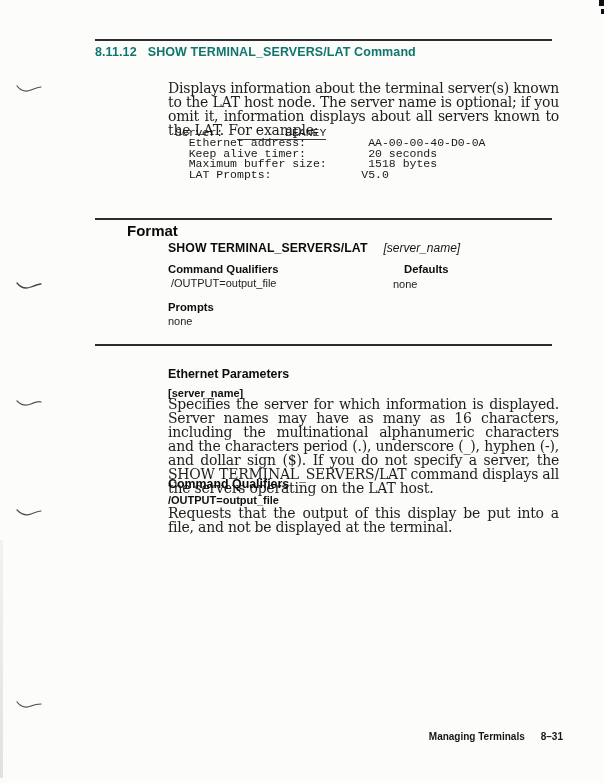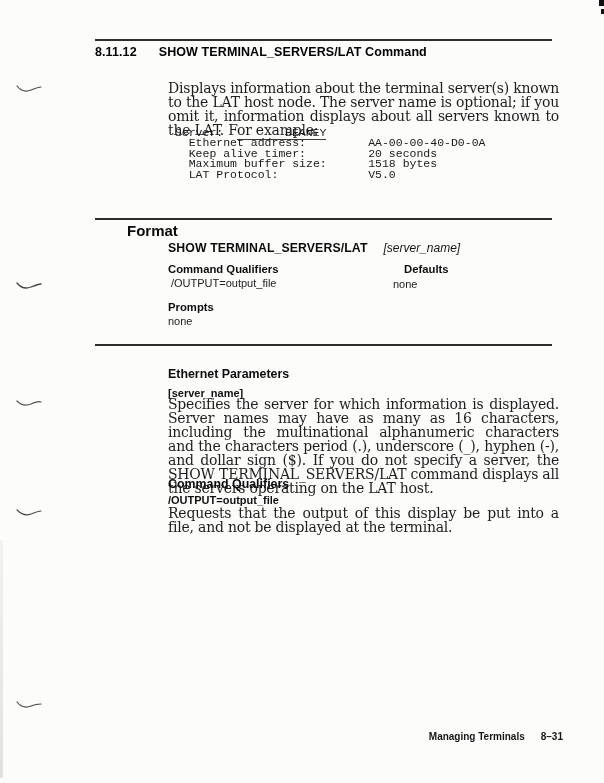--- a/index.html
+++ b/index.html
@@ -22,22 +22,22 @@
   .edge-mark{position:absolute;left:16px;width:26px;height:9px;}
   .edge-mark svg{display:block;}
   .em-1{top:84px;}
   .em-2{top:281px;}
   .em-3{top:398px;}
   .em-4{top:508px;}
   .em-5{top:700px;}
   .edge-streak{position:absolute;left:0;top:540px;width:3px;height:238px;
     background:linear-gradient(to bottom,rgba(60,60,55,.05),rgba(60,60,55,.14));}
 
-  .section-heading{position:absolute;left:95px;top:45px;display:flex;gap:22px;
-    font-weight:700;font-size:12.5px;color:#000000;letter-spacing:.1px;white-space:nowrap;}
+  .section-heading{position:absolute;left:95px;top:45px;display:flex;gap:11px;
+    font-weight:700;font-size:12.5px;color:#0f766e;letter-spacing:.1px;white-space:nowrap;}
 
   .serif-par{
     position:absolute;left:168px;width:391px;
     font-family:"DejaVu Serif",serif;font-size:14px;line-height:14px;
     letter-spacing:-0.22px;text-align:justify;color:#1e1e1e;
   }
   .intro-par{top:81px;}
   .param-par{top:397px;}
   .qual-par{top:506px;}
 
@@ -116,21 +116,21 @@
     <span>SHOW TERMINAL_SERVERS/LAT Command</span>
   </div>
 
   <div class="serif-par intro-par">Displays information about the terminal server(s) known to the LAT host node. The server name is optional; if you omit it, information displays about all servers known to the LAT. For example:</div>
 
   <div class="code-block">
     <div class="code-line"><span> Server:  </span><span class="u-line">BEANEY</span></div>
     <div class="code-line">   Ethernet address:         AA-00-00-40-D0-0A</div>
     <div class="code-line">   Keep alive timer:         20 seconds</div>
     <div class="code-line">   Maximum buffer size:      1518 bytes</div>
-    <div class="code-line">   LAT Protocol:             V5.0</div>
+    <div class="code-line">   LAT Prompts:             V5.0</div>
   </div>
 
   <div class="format-heading">Format</div>
 
   <div class="syntax-line">
     <span class="syntax-cmd">SHOW TERMINAL_SERVERS/LAT</span>
     <span class="syntax-param">[server_name]</span>
   </div>
 
   <div class="colhead ch-qualifiers">Command Qualifiers</div>

